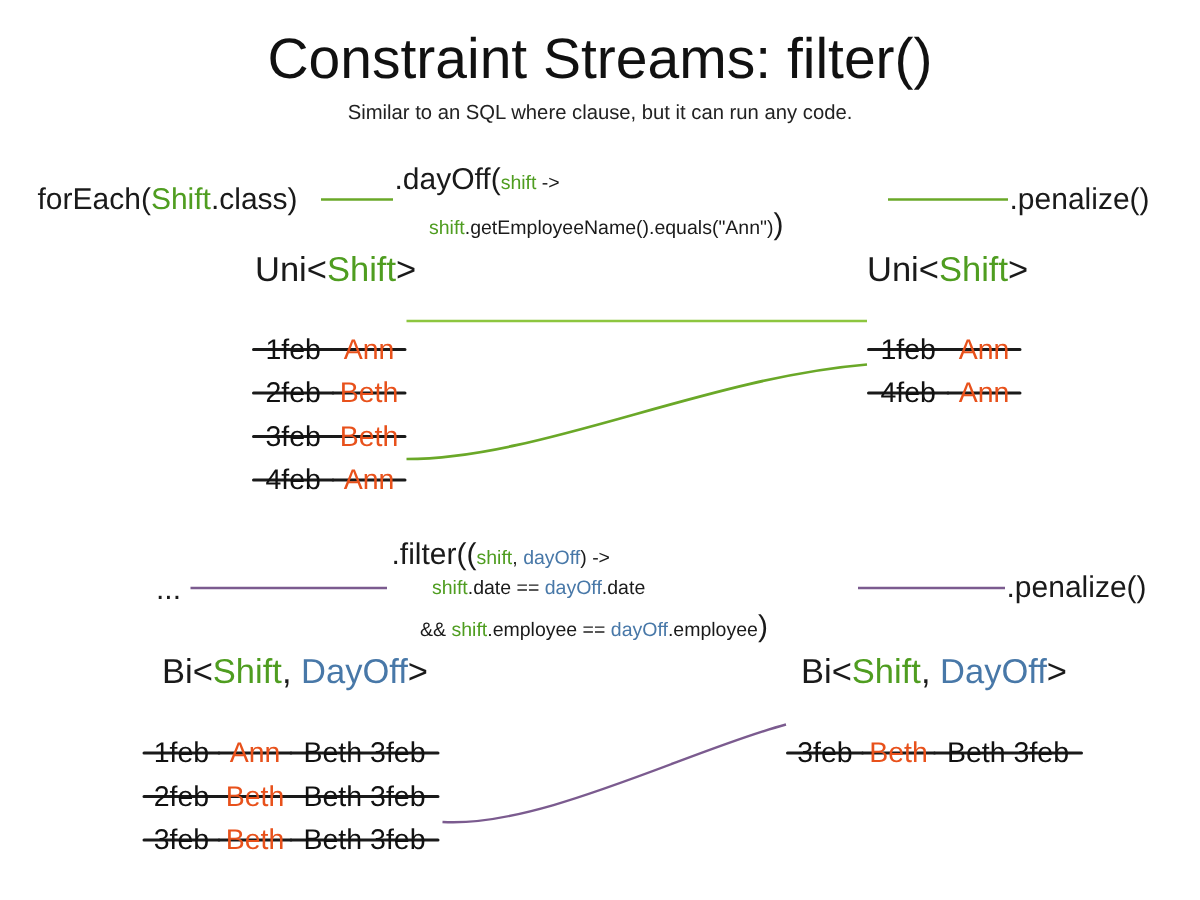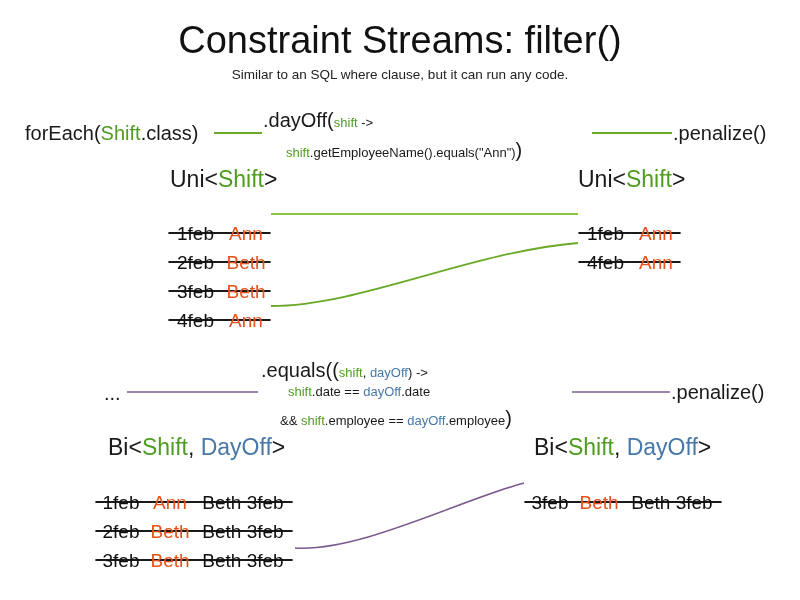--- a/index.html
+++ b/index.html
@@ -188,21 +188,21 @@
       </div>
     <div class="cell c-green" style="width:50px;">
         <span class="t-name">Ann</span>
       </div>
   </div>
 </div>
 
 <div class="abs code sz20 k" style="left:104px; top:381px;">...</div>
 
 <div class="abs code sz20" style="left:261px; top:358px;">
-  <span class="k">.equals((</span><span class="g sz13">shift</span><span class="k sz13">, </span><span class="b sz13">dayOff</span><span class="k sz13">) -&gt;</span>
+  <span class="k">.filter((</span><span class="g sz13">shift</span><span class="k sz13">, </span><span class="b sz13">dayOff</span><span class="k sz13">) -&gt;</span>
 </div>
 
 <div class="abs code sz13" style="left:288px; top:383px;">
   <span class="g">shift</span><span class="k">.date == </span><span class="b">dayOff</span><span class="k">.date</span>
 </div>
 
 <div class="abs code sz13" style="left:280px; top:406px;">
   <span class="k">&amp;&amp; </span><span class="g">shift</span><span class="k">.employee == </span><span class="b">dayOff</span><span class="k">.employee</span><span class="k sz20">)</span>
 </div>
 

